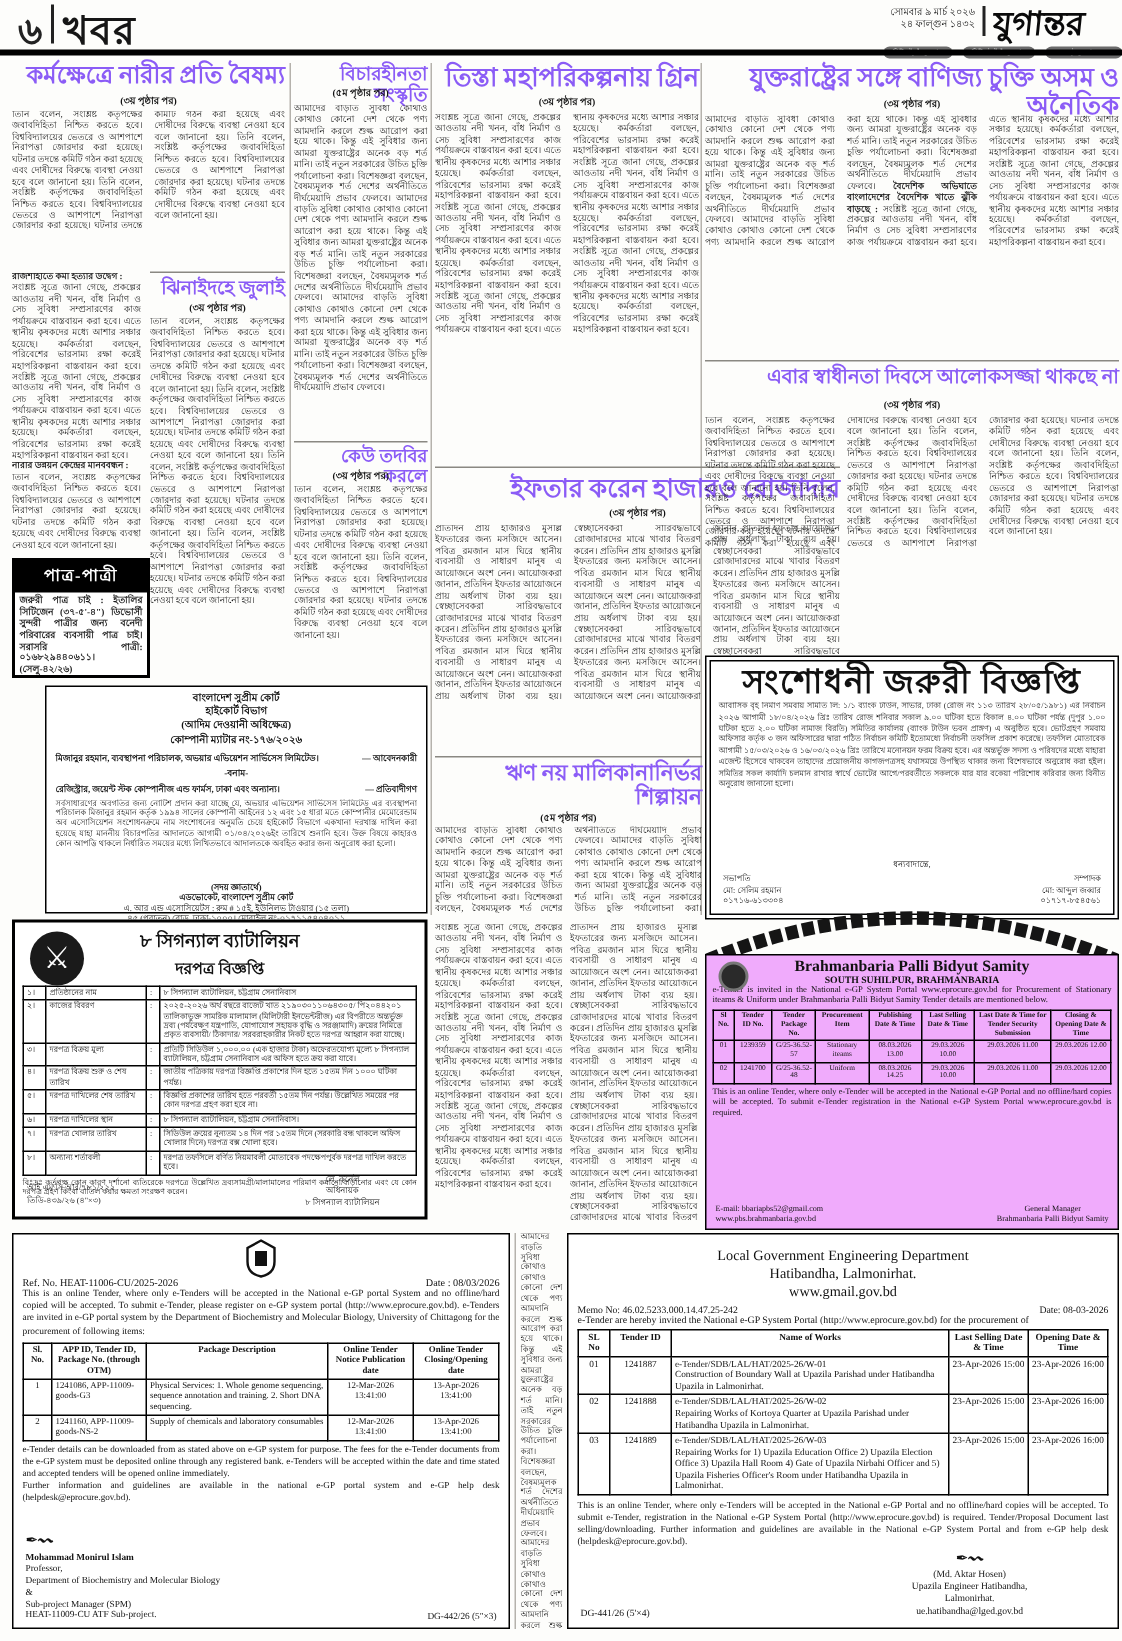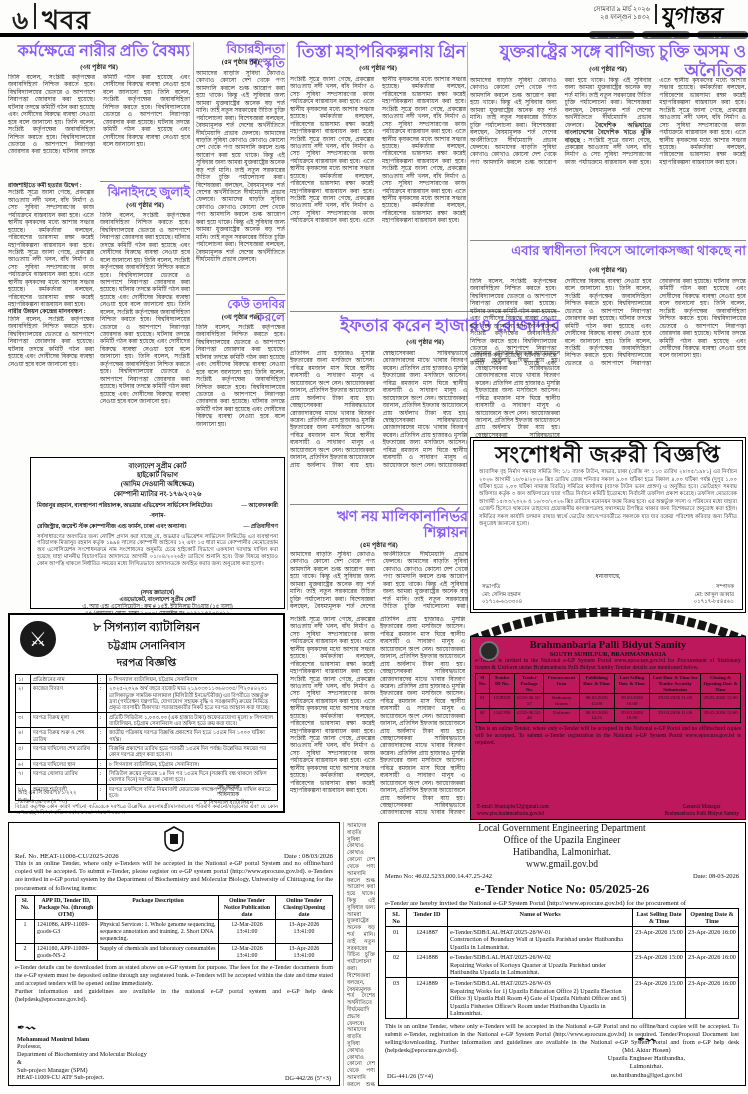--- a/index.html
+++ b/index.html
@@ -73,20 +73,24 @@
   <div class="abs body6" style="left:100px;top:212px;width:90px;height:240px;">তিনি বলেন, সংশ্লিষ্ট কর্তৃপক্ষের জবাবদিহিতা নিশ্চিত করতে হবে। বিশ্ববিদ্যালয়ের ভেতরে ও আশপাশে নিরাপত্তা জোরদার করা হয়েছে। ঘটনার তদন্তে কমিটি গঠন করা হয়েছে এবং দোষীদের বিরুদ্ধে ব্যবস্থা নেওয়া হবে বলে জানানো হয়। তিনি বলেন, সংশ্লিষ্ট কর্তৃপক্ষের জবাবদিহিতা নিশ্চিত করতে হবে। বিশ্ববিদ্যালয়ের ভেতরে ও আশপাশে নিরাপত্তা জোরদার করা হয়েছে। ঘটনার তদন্তে কমিটি গঠন করা হয়েছে এবং দোষীদের বিরুদ্ধে ব্যবস্থা নেওয়া হবে বলে জানানো হয়। তিনি বলেন, সংশ্লিষ্ট কর্তৃপক্ষের জবাবদিহিতা নিশ্চিত করতে হবে। বিশ্ববিদ্যালয়ের ভেতরে ও আশপাশে নিরাপত্তা জোরদার করা হয়েছে। ঘটনার তদন্তে কমিটি গঠন করা হয়েছে এবং দোষীদের বিরুদ্ধে ব্যবস্থা নেওয়া হবে বলে জানানো হয়। তিনি বলেন, সংশ্লিষ্ট কর্তৃপক্ষের জবাবদিহিতা নিশ্চিত করতে হবে। বিশ্ববিদ্যালয়ের ভেতরে ও আশপাশে নিরাপত্তা জোরদার করা হয়েছে। ঘটনার তদন্তে কমিটি গঠন করা হয়েছে এবং দোষীদের বিরুদ্ধে ব্যবস্থা নেওয়া হবে বলে জানানো হয়।</div>
 
   <div class="abs hl" style="left:196px;top:42px;width:89px;font-size:12.5px;">বিচারহীনতা সংস্কৃতি</div>
   <div class="abs cont" style="left:196px;top:57px;width:89px;">(৫ম পৃষ্ঠার পর)</div>
   <div class="abs body6" style="left:196px;top:70px;width:89px;height:222px;">আমাদের বাড়তি সুবিধা কোথাও কোথাও কোনো দেশ থেকে পণ্য আমদানি করলে শুল্ক আরোপ করা হয়ে থাকে। কিন্তু এই সুবিধার জন্য আমরা যুক্তরাষ্ট্রের অনেক বড় শর্ত মানি। তাই নতুন সরকারের উচিত চুক্তি পর্যালোচনা করা। বিশেষজ্ঞরা বলছেন, বৈষম্যমূলক শর্ত দেশের অর্থনীতিতে দীর্ঘমেয়াদি প্রভাব ফেলবে। আমাদের বাড়তি সুবিধা কোথাও কোথাও কোনো দেশ থেকে পণ্য আমদানি করলে শুল্ক আরোপ করা হয়ে থাকে। কিন্তু এই সুবিধার জন্য আমরা যুক্তরাষ্ট্রের অনেক বড় শর্ত মানি। তাই নতুন সরকারের উচিত চুক্তি পর্যালোচনা করা। বিশেষজ্ঞরা বলছেন, বৈষম্যমূলক শর্ত দেশের অর্থনীতিতে দীর্ঘমেয়াদি প্রভাব ফেলবে। আমাদের বাড়তি সুবিধা কোথাও কোথাও কোনো দেশ থেকে পণ্য আমদানি করলে শুল্ক আরোপ করা হয়ে থাকে। কিন্তু এই সুবিধার জন্য আমরা যুক্তরাষ্ট্রের অনেক বড় শর্ত মানি। তাই নতুন সরকারের উচিত চুক্তি পর্যালোচনা করা। বিশেষজ্ঞরা বলছেন, বৈষম্যমূলক শর্ত দেশের অর্থনীতিতে দীর্ঘমেয়াদি প্রভাব ফেলবে।</div>
 
   <div class="abs hl" style="left:196px;top:298px;width:89px;font-size:12px;">কেউ তদবির করলে</div>
   <div class="abs cont" style="left:196px;top:312px;width:89px;">(৩য় পৃষ্ঠার পর)</div>
   <div class="abs body6" style="left:196px;top:324px;width:89px;height:128px;">তিনি বলেন, সংশ্লিষ্ট কর্তৃপক্ষের জবাবদিহিতা নিশ্চিত করতে হবে। বিশ্ববিদ্যালয়ের ভেতরে ও আশপাশে নিরাপত্তা জোরদার করা হয়েছে। ঘটনার তদন্তে কমিটি গঠন করা হয়েছে এবং দোষীদের বিরুদ্ধে ব্যবস্থা নেওয়া হবে বলে জানানো হয়। তিনি বলেন, সংশ্লিষ্ট কর্তৃপক্ষের জবাবদিহিতা নিশ্চিত করতে হবে। বিশ্ববিদ্যালয়ের ভেতরে ও আশপাশে নিরাপত্তা জোরদার করা হয়েছে। ঘটনার তদন্তে কমিটি গঠন করা হয়েছে এবং দোষীদের বিরুদ্ধে ব্যবস্থা নেওয়া হবে বলে জানানো হয়।</div>
 
+  <div class="abs box" style="left:8px;top:372px;width:92px;height:80px;border-width:2px;">
+    <div style="background:#000;color:#fff;font-weight:bold;font-size:11px;text-align:center;padding:1px 0;letter-spacing:1px;">পাত্র-পাত্রী</div>
+    <div class="body6" style="padding:2px 3px;font-weight:bold;font-size:6.2px;">জরুরী পাত্র চাই : ইতালির সিটিজেন (৩৭-৫'-৪") ডিভোর্সী সুন্দরী পাত্রীর জন্য বনেদী পরিবারের ব্যবসায়ী পাত্র চাই। সরাসরি পাত্রী: ০১৬৮২৯৪৪০৬১১। (সেলু-৪২/২৬)</div>
+  </div>
 
   <div class="abs box" style="left:30px;top:457px;width:255px;height:152px;padding:3px 6px;">
     <div class="tc" style="font-size:6.8px;font-weight:bold;line-height:1.35;">
       <span style="display:block;">বাংলাদেশ সুপ্রীম কোর্ট</span>
       <span style="display:block;">হাইকোর্ট বিভাগ</span>
       <span style="display:block;">(আদিম দেওয়ানী অধিক্ষেত্র)</span>
       <span style="display:block;">কোম্পানী ম্যাটার নং-১৭৬/২০২৬</span>
     </div>
     <div style="font-size:5.8px;font-weight:bold;margin-top:2px;">
       <span>মিজানুর রহমান, ব্যবস্থাপনা পরিচালক, অভয়ার এভিয়েশন সার্ভিসেস লিমিটেড।</span> <span style="float:right;">— আবেদনকারী</span>
@@ -100,21 +104,20 @@
       <span style="display:block;">(সদয় জ্ঞাতার্থে)</span>
       <span style="display:block;">এডভোকেট, বাংলাদেশ সুপ্রীম কোর্ট</span>
       <span style="display:block;font-weight:normal;">এ. আর এন্ড এসোসিয়েটস : রুম # ১৫ই, ইউনিলভ টাওয়ার (১৫ তলা)</span>
       <span style="display:block;font-weight:normal;">৪৫ (পুরাতন) রোড, ঢাকা-১০০০। মোবাইল নং-০১৭১১৫৪০৪০১১</span>
     </div>
   </div>
 
   <div class="abs box" style="left:8px;top:613px;width:277px;height:200px;border-width:2px;padding:3px 5px;">
     <div style="position:absolute;left:10px;top:6px;width:36px;height:36px;border-radius:50%;background:#1a1a1a;color:#fff;text-align:center;line-height:36px;font-size:20px;">⚔</div>
     <div class="tc" style="font-size:12px;font-weight:bold;">৮ সিগন্যাল ব্যাটালিয়ন</div>
-    <div class="tc" style="font-size:10.5px;font-weight:bold;">চট্টগ্রাম সেনানিবাস</div>
     <div class="tc" style="font-size:10.5px;font-weight:bold;margin-bottom:2px;">দরপত্র বিজ্ঞপ্তি</div>
     <table style="font-size:5.3px;line-height:1.2;">
       <tbody>
         <tr>
             <td style="width:10px;">১।</td>
             <td style="width:62px;">প্রতিষ্ঠানের নাম</td>
             <td style="width:4px;">:</td>
             <td>৮ সিগন্যাল ব্যাটালিয়ন, চট্টগ্রাম সেনানিবাস</td>
           </tr>
         <tr>
@@ -216,21 +219,21 @@
       <span style="display:block;">সম্পাদক</span>
       <span style="display:block;">মো: আব্দুল জব্বার</span>
       <span style="display:block;">০১৭১৭-৮৫৪৫৬১</span>
     </div>
   </div>
 
   <svg class="abs" style="left:468px;top:598px;" width="280" height="44" viewBox="0 0 280 44">
     <path d="M4 42 Q 140 -14 276 42" fill="none" stroke="#151515" stroke-width="9" stroke-dasharray="8 3"></path>
   </svg>
 
-  <div class="abs enotice" style="left:470px;top:636px;width:276px;height:184px;background:#be185d;border:1px solid #000;box-sizing:border-box;padding:2px 4px;">
+  <div class="abs enotice" style="left:470px;top:636px;width:276px;height:184px;background:#f0abfc;border:1px solid #000;box-sizing:border-box;padding:2px 4px;">
     <div style="position:absolute;left:8px;top:4px;width:16px;height:16px;border-radius:50%;background:#2a2a2a;border:2px solid #777;"></div>
     <div class="tc" style="font-size:10.5px;font-weight:bold;">Brahmanbaria Palli Bidyut Samity</div>
     <div class="tc" style="font-size:6.5px;font-weight:bold;">SOUTH SUHILPUR, BRAHMANBARIA</div>
     <div style="font-size:5.8px;line-height:1.25;text-align:justify;">e-Tender is invited in the National e-GP System Portal www.eprocure.gov.bd for Procurement of Stationary iteams &amp; Uniform under Brahmanbaria Palli Bidyut Samity Tender details are mentioned below.</div>
     <table style="font-size:4.9px;line-height:1.15;margin-top:2px;">
       <thead>
         <tr>
           <th>Sl No.</th>
             <th>Tender ID No.</th>
             <th>Tender Package No.</th>
@@ -319,32 +322,30 @@
       <span style="display:block;font-weight:bold;">Mohammad Monirul Islam</span>
       <span style="display:block;">Professor,</span>
       <span style="display:block;">Department of Biochemistry and Molecular Biology</span>
       <span style="display:block;">&amp;</span>
       <span style="display:block;">Sub-project Manager (SPM)</span>
       <span style="display:block;">HEAT-11009-CU ATF Sub-project.</span>
     </div>
     <div style="position:absolute;right:8px;bottom:4px;font-size:6.2px;">DG-442/26 (5"×3)</div>
   </div>
 
-  <div class="abs box enotice" style="left:378px;top:822px;width:368px;height:264px;padding:0 6px;">
+  <div class="abs box enotice" style="left:378px;top:822px;width:368px;height:264px;padding:10px 6px;">
     <div class="tc" style="font-size:9.5px;line-height:1.25;">
       <span style="display:block;">Local Government Engineering Department</span>
-      <span style="display:block;">Office of the Upazila Engineer</span>
       <span style="display:block;">Hatibandha, Lalmonirhat.</span>
       <span style="display:block;">www.gmail.gov.bd</span>
     </div>
     <div style="font-size:6.5px;margin-top:1px;">
       <span>Memo No: 46.02.5233.000.14.47.25-242</span>
       <span style="float:right;">Date: 08-03-2026</span>
     </div>
-    <div class="tc" style="font-size:13px;font-weight:bold;margin:2px 0;">e-Tender Notice No: 05/2025-26</div>
     <div style="font-size:6.6px;">e-Tender are hereby invited the National e-GP System Portal (http://www.eprocure.gov.bd) for the procurement of</div>
     <table style="font-size:6.2px;line-height:1.22;margin-top:2px;">
       <thead>
         <tr>
           <th style="width:16px;">SL No</th>
           <th style="width:36px;">Tender ID</th>
           <th>Name of Works</th>
           <th style="width:48px;">Last Selling Date &amp; Time</th>
           <th style="width:48px;">Opening Date &amp; Time</th>
         </tr>

